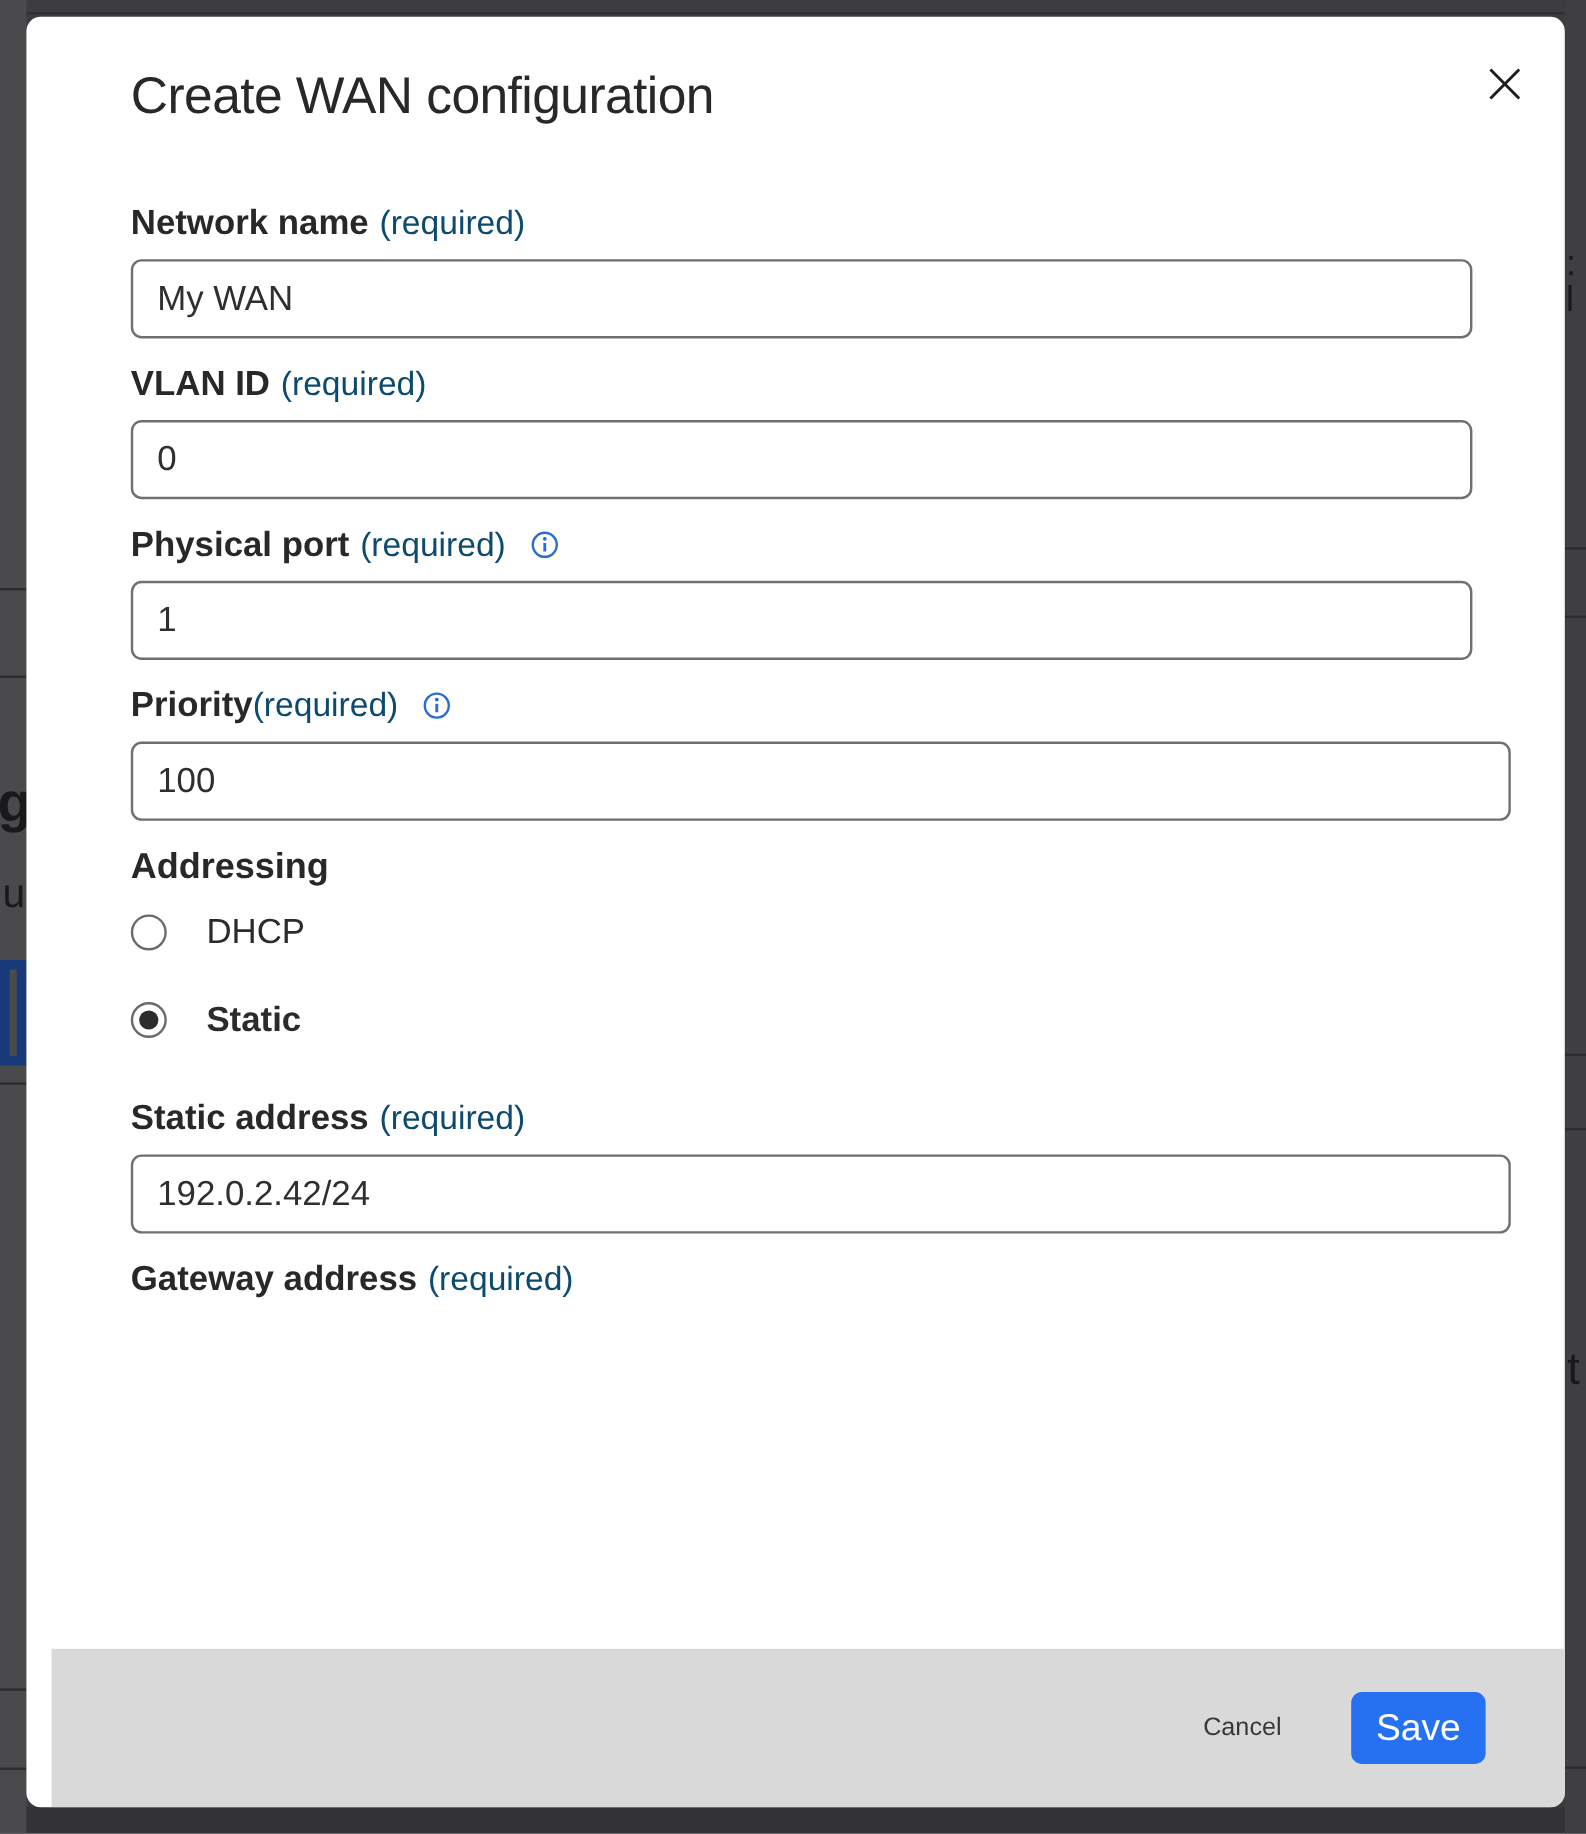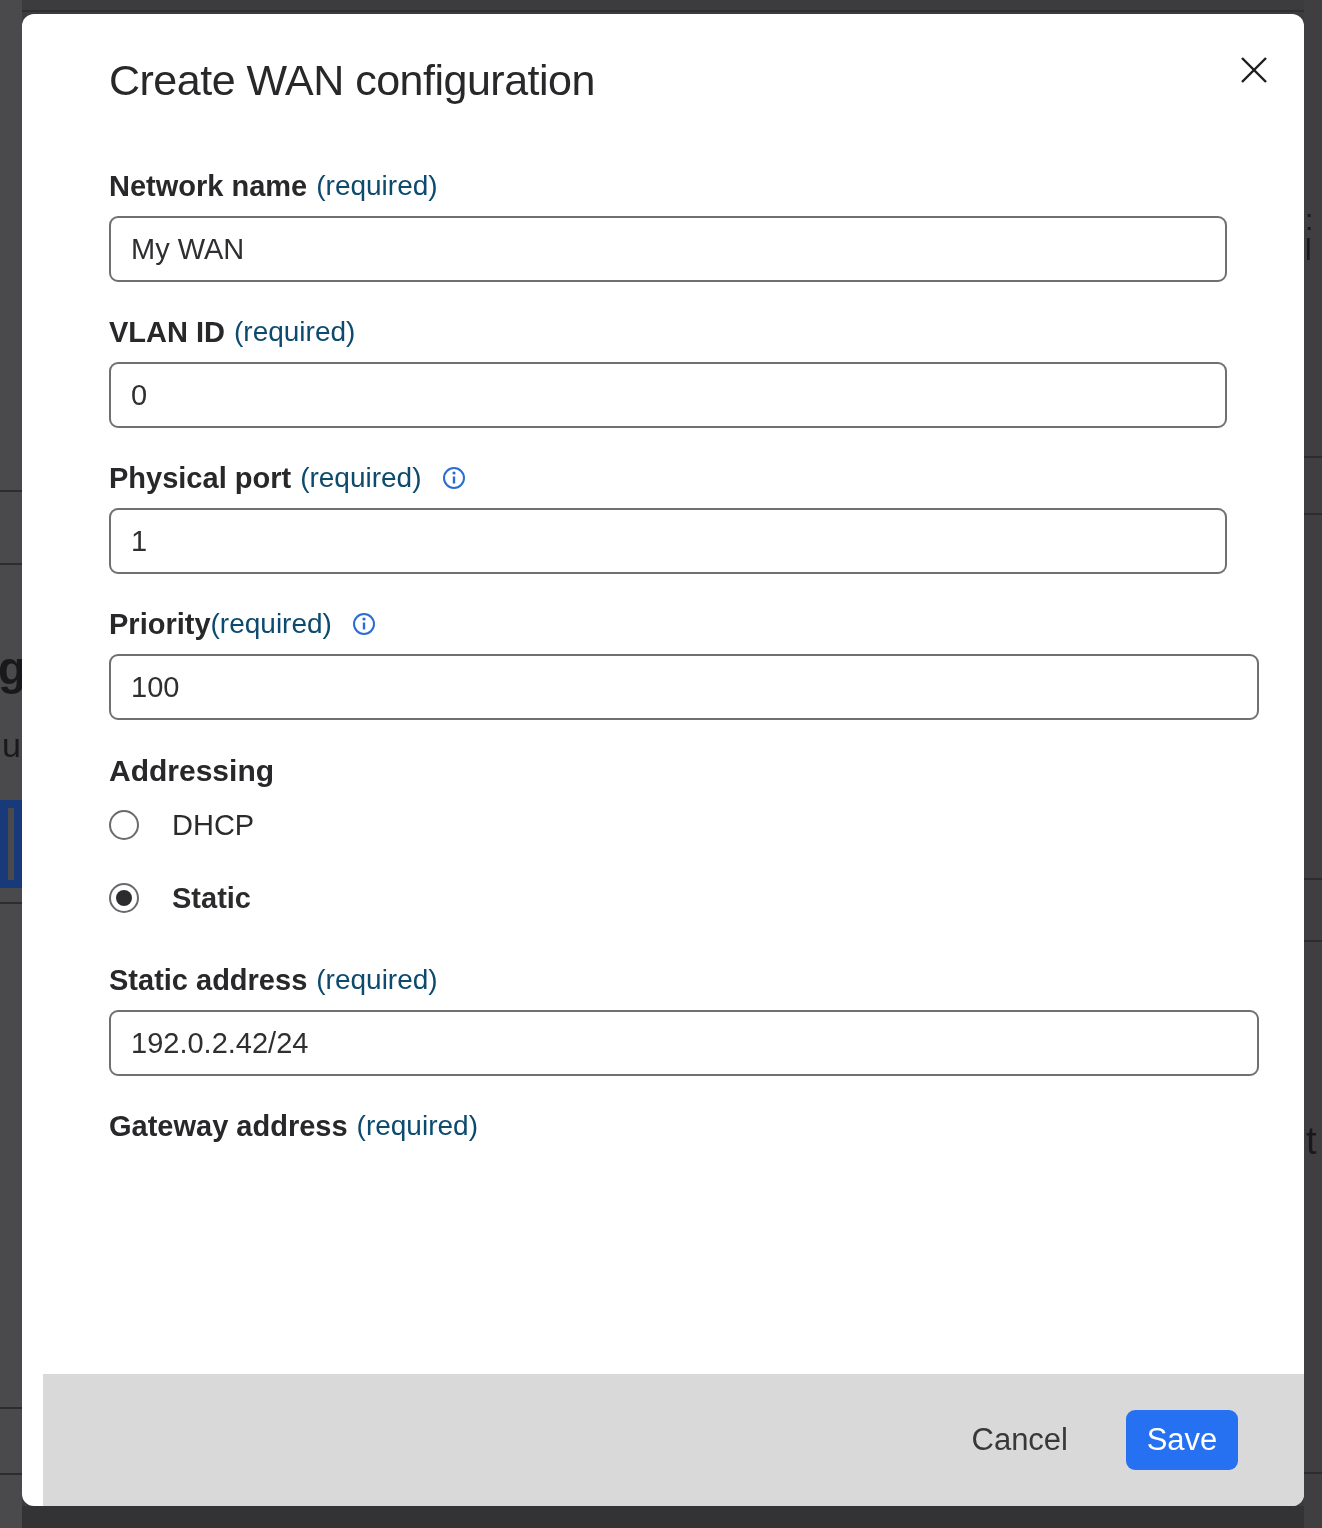--- a/index.html
+++ b/index.html
@@ -38,21 +38,21 @@
   }
 
   .close-btn {
     position:absolute; top:36px; right:30px;
     width:40px; height:40px;
     background:none; border:none; cursor:pointer;
     display:flex; align-items:center; justify-content:center;
   }
   .close-btn svg { width:36px; height:36px; stroke:#1d1d1f; stroke-width:2.4; }
 
-  .field { margin-bottom:32px; }
+  .field { margin-bottom:20px; }
   .field-label { line-height:36px; margin-bottom:12px; display:flex; align-items:center; }
   .lbl { font-size:29px; font-weight:700; color:#28282a; }
   .req { font-size:28px; font-weight:400; color:#0c4a6e; margin-left:9px; }
   .req.tight { margin-left:0; }
   .info { margin-left:20px; color:var(--info-icon-blue,#2b6cd4); display:inline-flex; }
   .info svg { width:24px; height:24px; }
 
   .text-input {
     display:block; width:1118px; height:66px;
     border:2px solid #707073; border-radius:9px;
@@ -95,21 +95,21 @@
   }
   .caret { display:inline-block; width:3px; height:38px; background:#2f2f31; margin-left:2px; }
 
   
   .modal-footer {
     flex:0 0 132px; background:var(--footer-bg,#d9d9da);
     display:flex; align-items:center; justify-content:flex-end;
     padding-right:66px; gap:58px;
   }
   .cancel-btn {
-    background:none; border:none; font-size:31px; color:#38383b;
+    background:none; border:none; font-size:21px; color:#38383b;
     cursor:pointer; font-family:inherit;
   }
   .save-btn {
     width:112px; height:60px; border:none; border-radius:9px;
     background:var(--accent-blue,#2571f2); color:#ffffff;
     font-size:31px; cursor:pointer; font-family:inherit;
   }
 </style>
 </head>
 <body>

